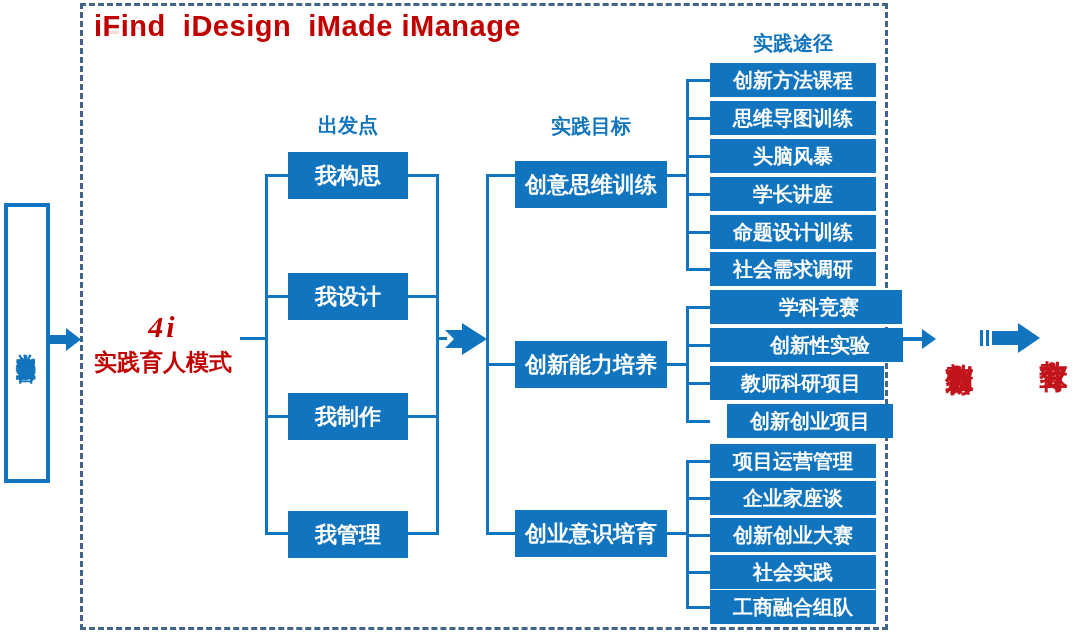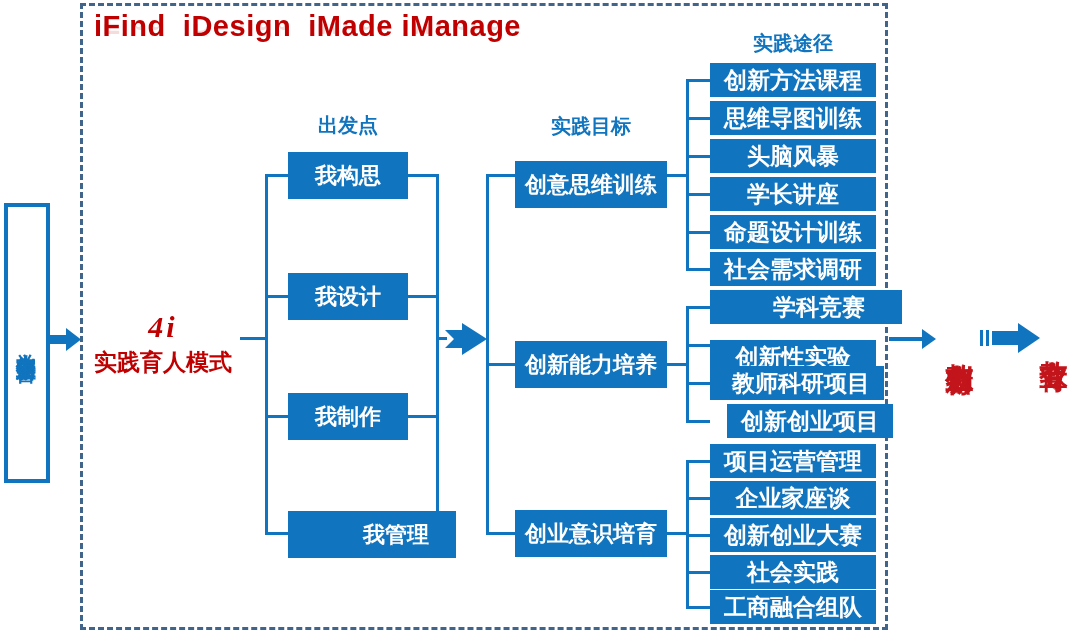--- a/index.html
+++ b/index.html
@@ -29,21 +29,21 @@
   .mname{position:absolute;left:85px;top:347px;width:156px;text-align:center;
        font-weight:bold;font-size:23px;color:var(--red);}
   
   .collabel{position:absolute;width:110px;text-align:center;font-size:20px;
             font-weight:bold;color:var(--blue);}
   
   .node{position:absolute;background:var(--blue);color:#fff;font-weight:bold;
         display:flex;align-items:center;justify-content:center;}
   .box1{left:288px;width:120px;height:47px;font-size:22px;}
   .box2{left:515px;width:152px;height:47px;font-size:22px;}
-  .sub{left:710px;width:166px;height:34px;font-size:23px;}
+  .sub{left:710px;width:166px;height:34px;font-size:20px;}
   
   .h{position:absolute;height:3px;background:var(--blue);}
   .v{position:absolute;width:3px;background:var(--blue);}
   
   .redout{position:absolute;color:var(--red2);font-weight:bold;font-size:28px;
           display:flex;align-items:center;justify-content:center;}
   svg{position:absolute;display:block;}
 </style>
 </head>
 <body>
@@ -83,21 +83,21 @@
 
   <div class="node box1" style="top:152px;">
       <span>我构思</span>
     </div>
   <div class="node box1" style="top:273px;">
       <span>我设计</span>
     </div>
   <div class="node box1" style="top:393px;font-family:Liberation Serif, serif;">
       <span>我制作</span>
     </div>
-  <div class="node box1" style="top:511px;padding-left:48px;">
+  <div class="node box1" style="top:511px;">
       <span>我管理</span>
     </div>
 
   <svg style="left:445px;top:323px;" width="42" height="32" viewBox="0 0 42 32">
     <polygon points="0,7 17,7 17,0 42,16 17,32 17,25 0,25 9,16" fill="#1174BE"></polygon>
   </svg>
 
   <div class="collabel" style="left:536px;top:113px;">实践目标</div>
   <div class="v" style="left:486px;top:174px;height:361px;"></div>
   <div class="h" style="left:489px;top:174px;width:26px;"></div>
@@ -146,21 +146,21 @@
   <div class="h" style="left:667px;top:363px;width:22px;"></div>
   <div class="v" style="left:686px;top:306px;height:117px;"></div>
   <div class="h" style="left:689px;top:306px;width:21px;"></div>
   <div class="h" style="left:689px;top:344px;width:21px;"></div>
   <div class="h" style="left:689px;top:382px;width:21px;"></div>
   <div class="h" style="left:689px;top:420px;width:21px;"></div>
 
   <div class="node sub" style="top:290px;padding-left:26px;">
       <span>学科竞赛</span>
     </div>
-  <div class="node sub" style="top:340px;">
+  <div class="node sub" style="top:328px;padding-left:27px;">
       <span>创新性实验</span>
     </div>
   <div class="node sub" style="top:366px;padding-left:8px;">
       <span>教师科研项目</span>
     </div>
   <div class="node sub" style="top:404px;margin-left:17px;">
       <span>创新创业项目</span>
     </div>
 
   <div class="h" style="left:667px;top:532px;width:22px;"></div>

